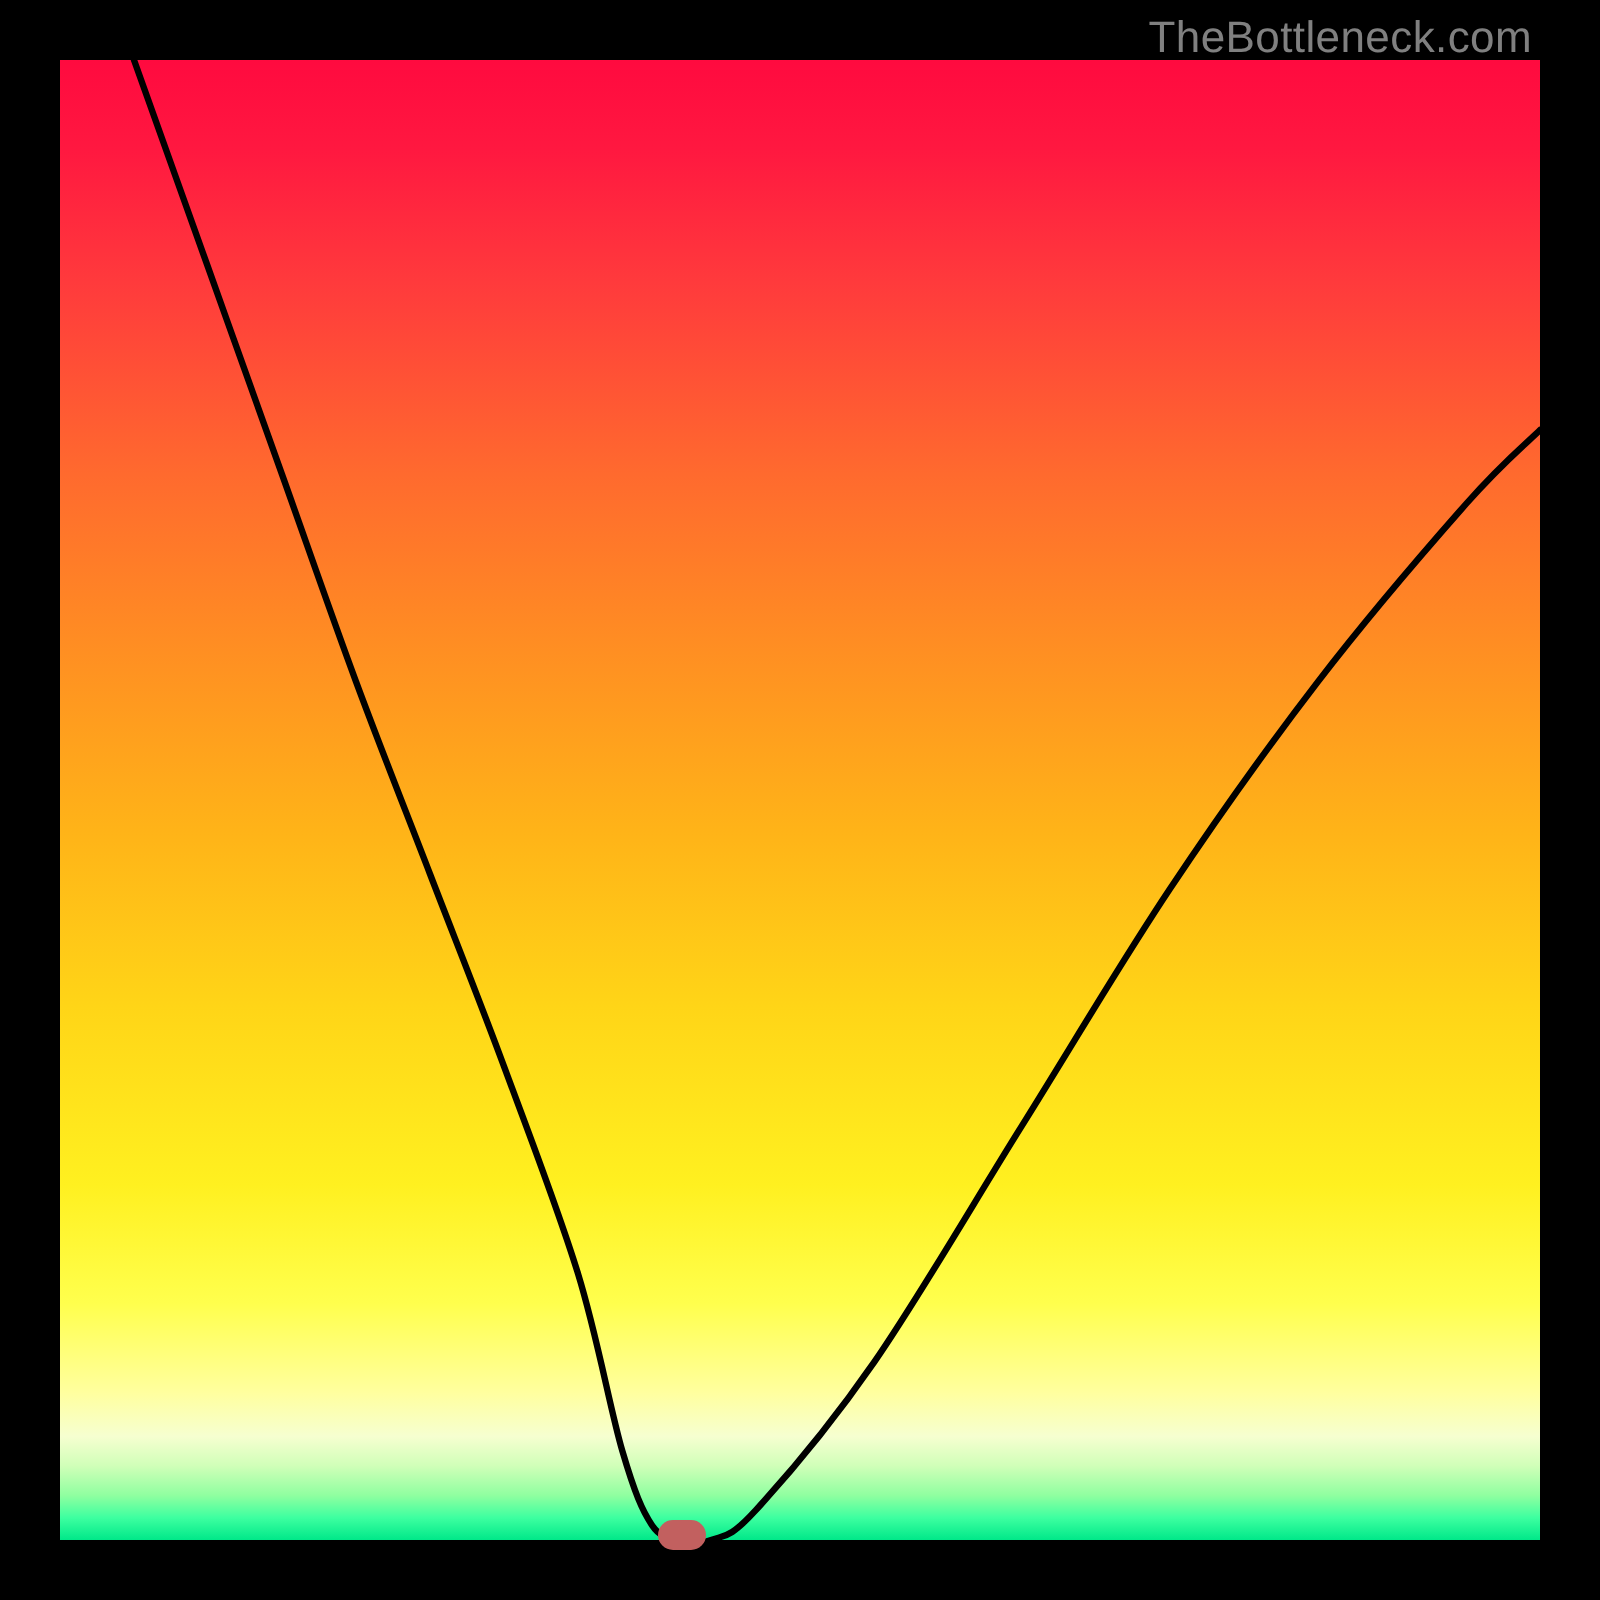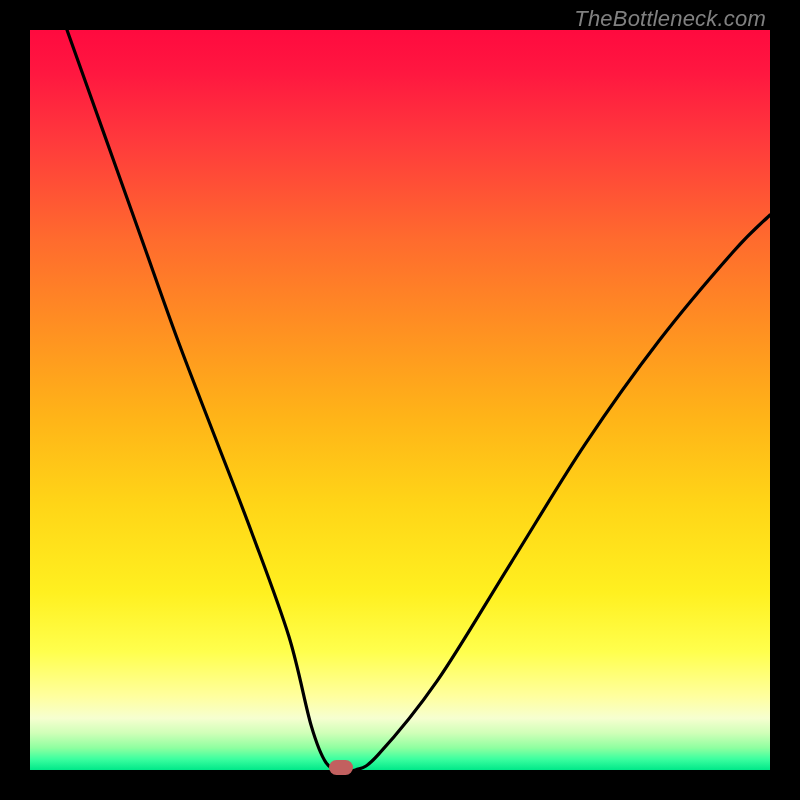--- a/index.html
+++ b/index.html
@@ -11,21 +11,20 @@
     overflow: hidden;
     font-family: Arial, Helvetica, sans-serif;
   }
   .frame {
     position: absolute;
     left: 0;
     top: 0;
     width: 800px;
     height: 800px;
     background: #000;
-    font-style: italic;
   }
   .plot-area {
     position: absolute;
     left: 30px;
     top: 30px;
     width: 740px;
     height: 740px;
   }
   .gradient-bg {
     position: absolute;

